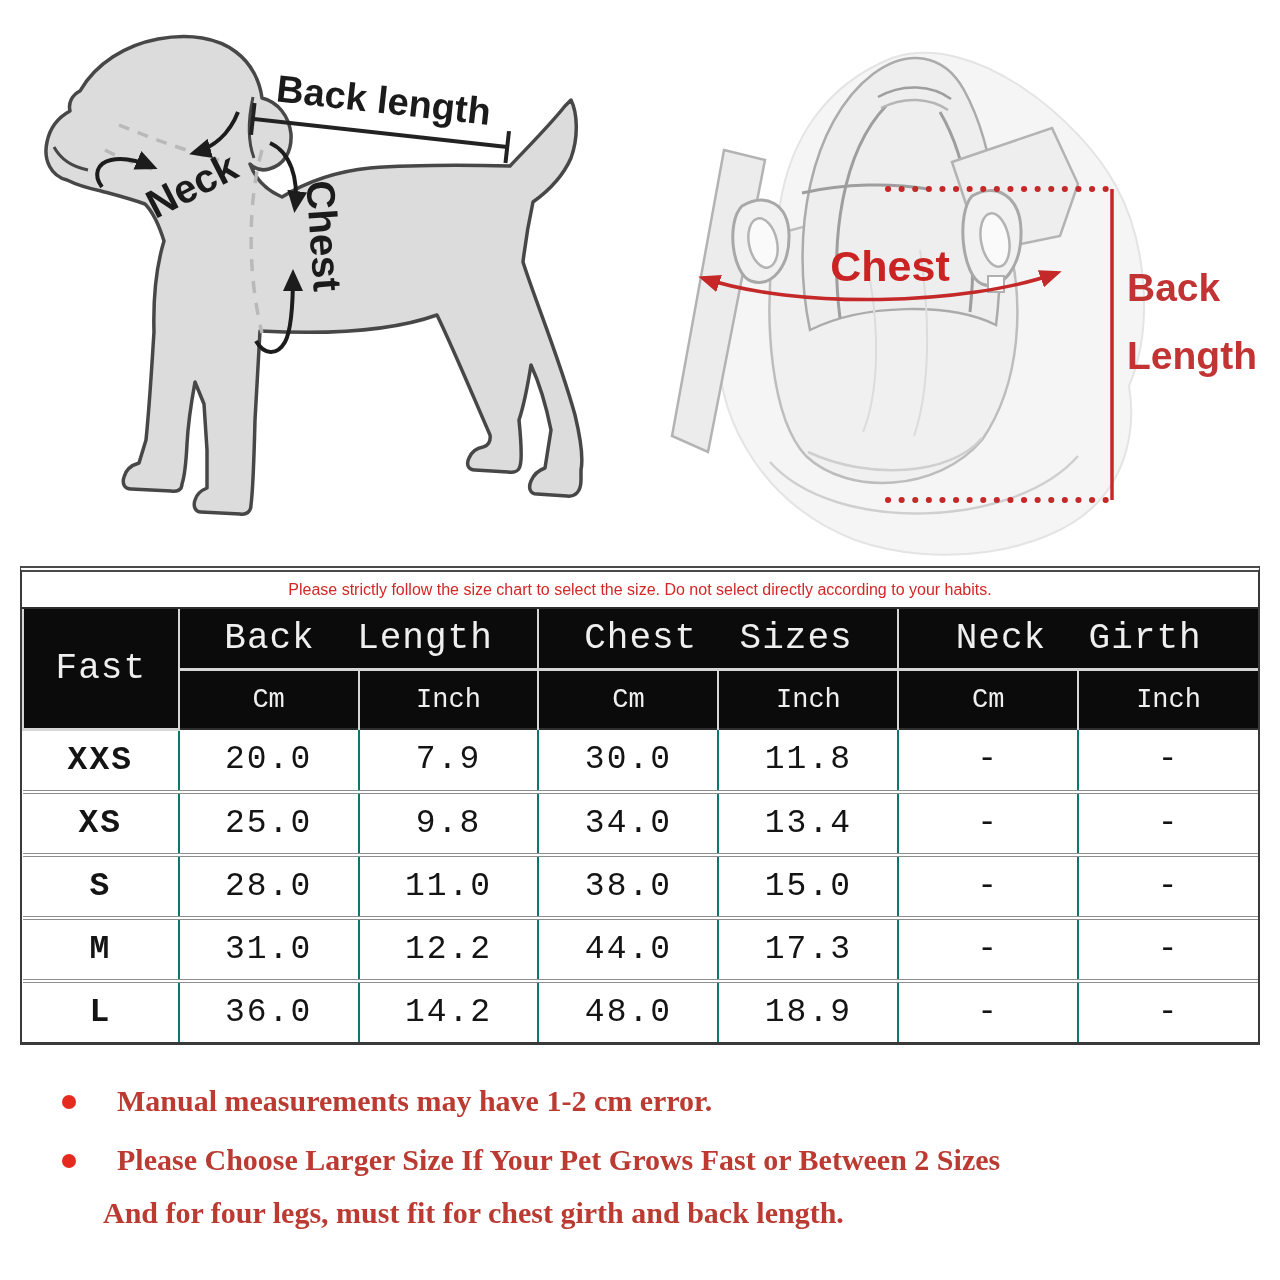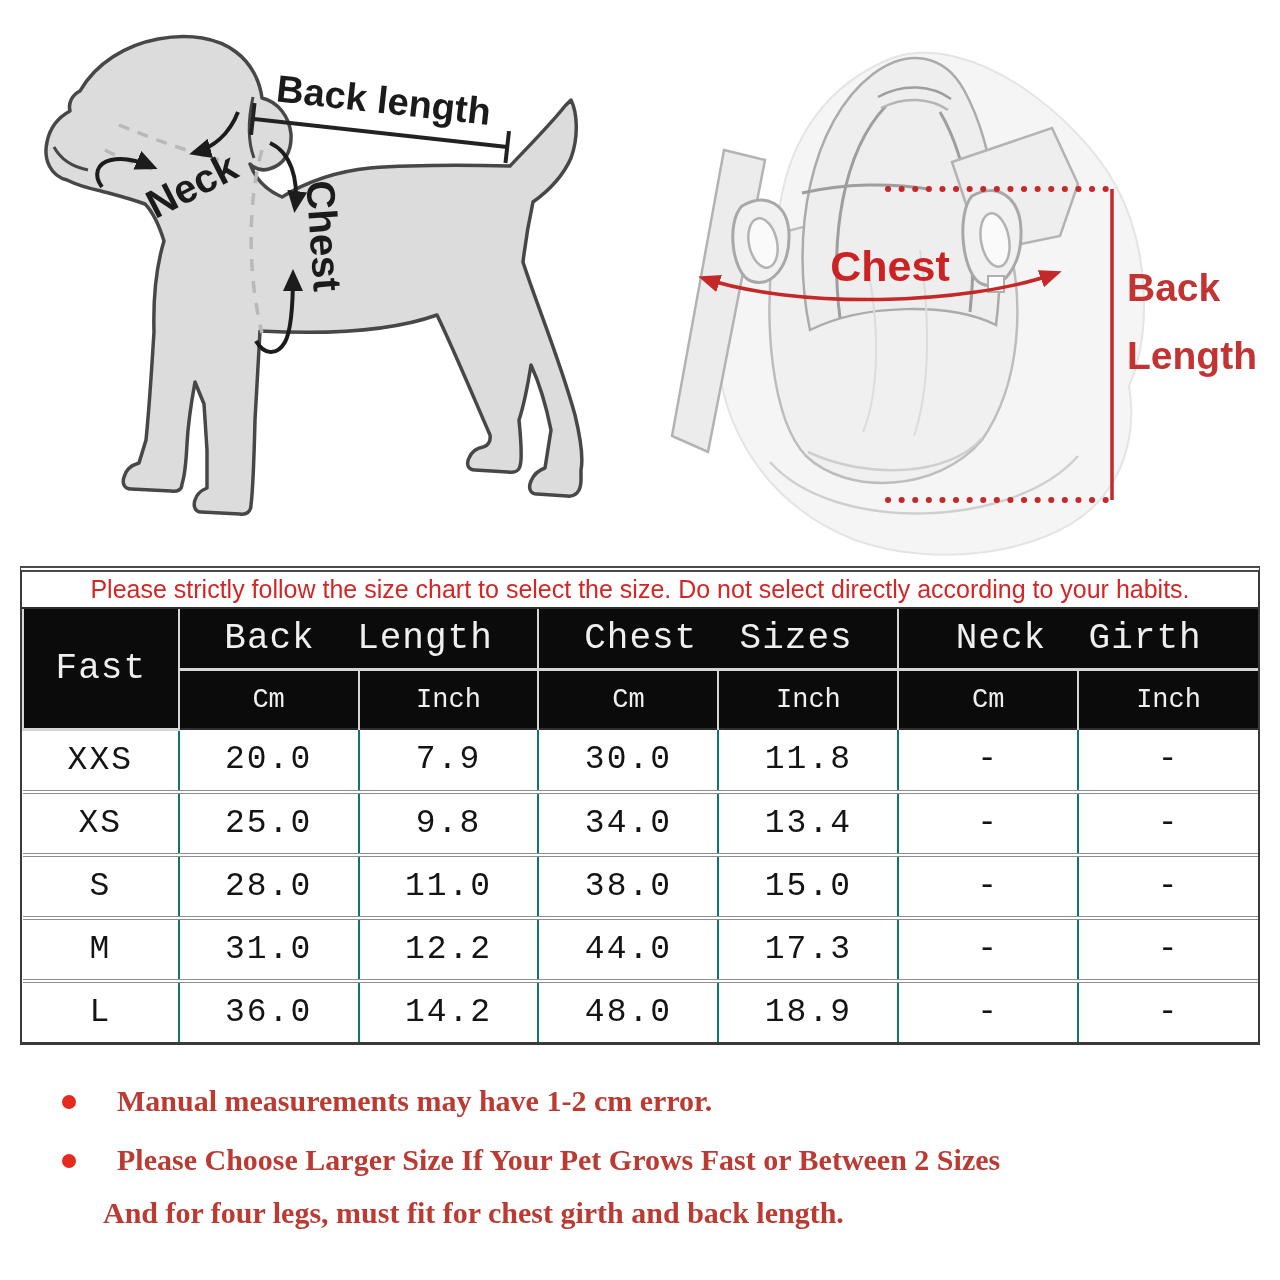--- a/index.html
+++ b/index.html
@@ -5,33 +5,33 @@
   html,body{margin:0;padding:0;background:#ffffff;}
   #stage{position:relative;width:1280px;height:1280px;background:#ffffff;overflow:hidden;
          font-family:"Liberation Sans",sans-serif;}
   svg text{font-family:"Liberation Sans",sans-serif;}
 
   
   .table-wrap{position:absolute;left:20px;top:566px;width:1240px;box-sizing:border-box;
               background:#ffffff;border:2px solid #3a3a3a;border-top:6px double #4a4a4a;
               border-bottom:3px solid #3a3a3a;}
   .banner{height:35px;line-height:35px;text-align:center;white-space:nowrap;
-          font-size:25px;color:#d32626;background:#ffffff;border-bottom:2px solid #2e2e2e;
+          font-size:16px;color:#d32626;background:#ffffff;border-bottom:2px solid #2e2e2e;
           overflow:hidden;}
   table{width:100%;border-collapse:collapse;table-layout:fixed;}
   thead th{background:#0b0b0b;color:#efefef;font-family:"Liberation Mono",monospace;
            font-weight:400;}
   tr.groups th{height:57px;font-size:36px;word-spacing:.55em;letter-spacing:1px;
                border-left:2px solid #d6d6d6;border-bottom:3px solid #d6d6d6;}
   th.size-th{height:112px;font-size:38px;border-left:none;border-bottom:none;letter-spacing:2px;}
   tr.units th{height:55px;font-size:27px;border-left:2px solid #d6d6d6;}
   tbody td{height:57px;text-align:center;vertical-align:middle;color:#141414;
            font-family:"Liberation Mono",monospace;font-size:33px;letter-spacing:2px;
            border-left:2px solid #0f766e;background:#ffffff;}
-  tbody td:first-child{border-left:none;}
+  tbody td:first-child{border-left:none;font-weight:bold;}
   tbody tr{border-top:4px double #8e8e8e;}
   tbody tr:first-child{border-top:2px solid #2e2e2e;}
 
   
   .notes{position:absolute;left:50px;top:1082px;width:1190px;
          font-family:"Liberation Serif",serif;font-weight:700;font-size:30px;
          color:#bb3a32;}
   .note{display:flex;align-items:flex-start;margin-bottom:21px;line-height:38px;gap:14px;}
   .note .dot{flex:0 0 14px;width:14px;height:14px;border-radius:50%;background:#e52b20;
              margin:13px 27px 0 12px;}

